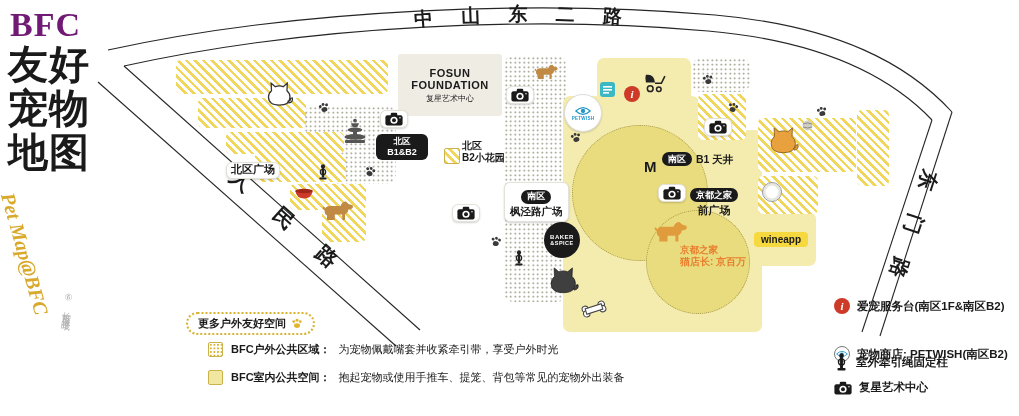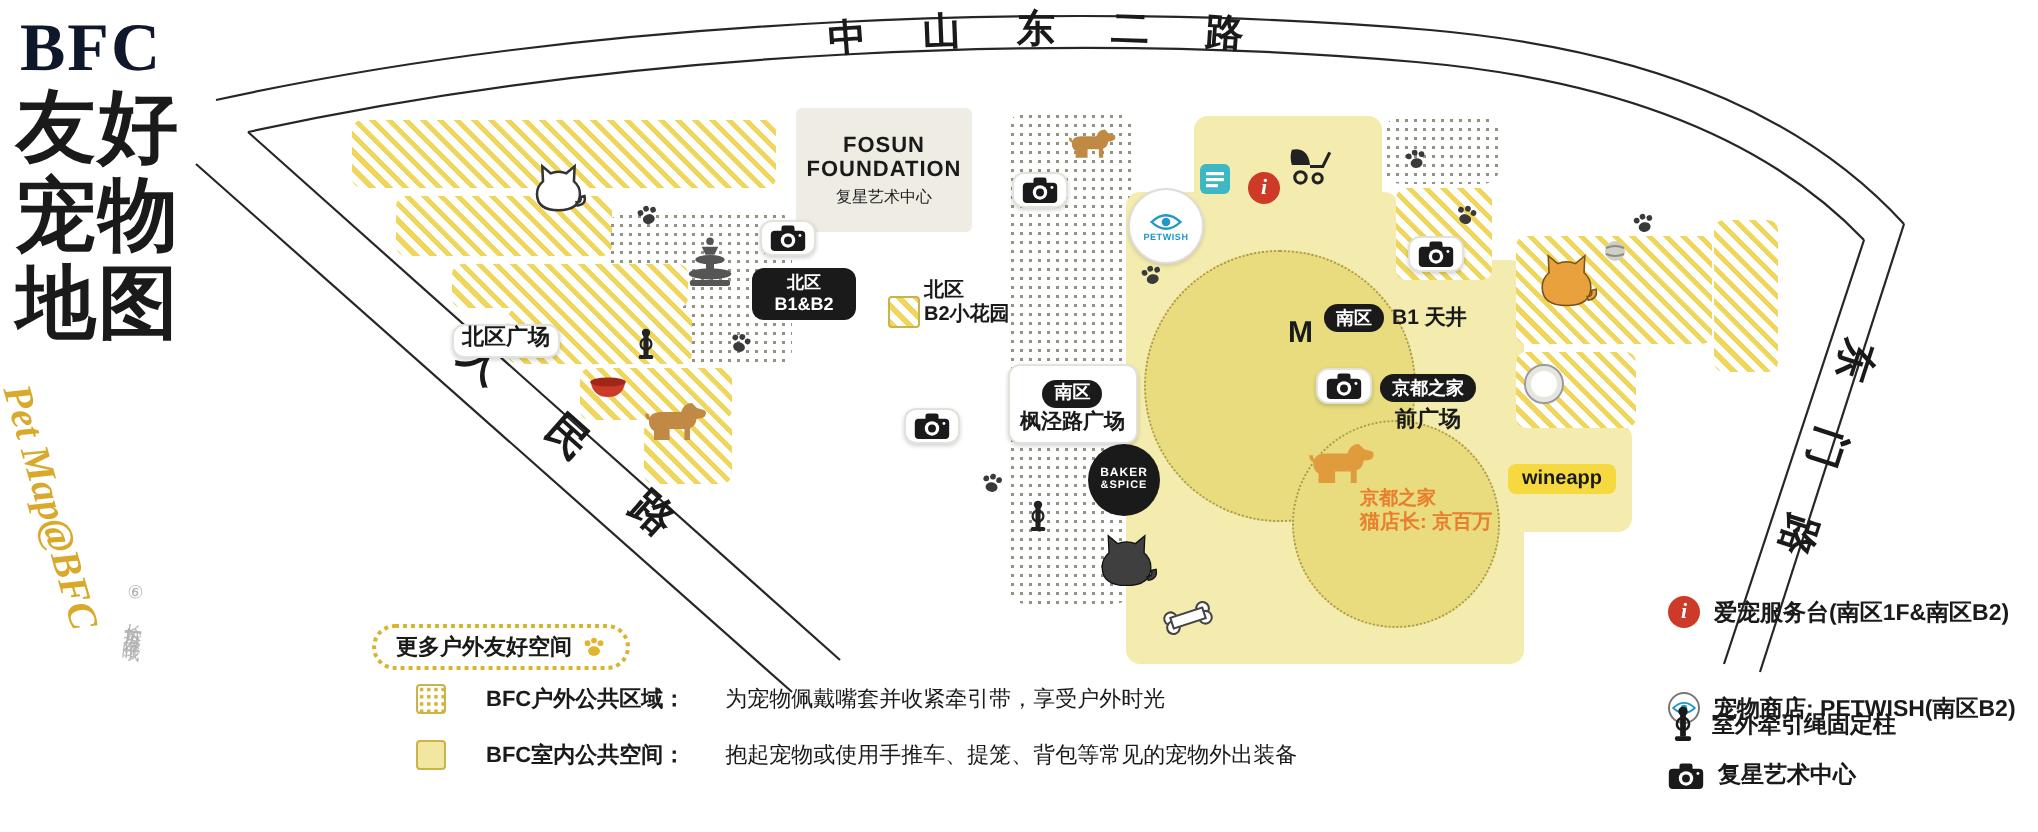--- a/index.html
+++ b/index.html
@@ -12,29 +12,29 @@
   .pale{background:#F4ECAE;border-radius:7px;}
   .zone-circle{border-radius:50%;background:#E9DC7E;border:1.5px dotted #a89a4e;box-sizing:border-box;}
   
   .bubble{background:#fff;border:1px solid #e2e2da;border-radius:6px;padding:1px 4px;box-shadow:0 1px 2px rgba(0,0,0,.18);font-family:Liberation Mono, monospace;}
   .pill{background:#1a1a1a;color:#fff;border-radius:8px;font-weight:700;font-size:9px;line-height:12px;padding:1px 6px;display:inline-block;white-space:nowrap;}
   .maplabel{font-weight:700;font-size:10px;line-height:1.18;white-space:nowrap;}
   .icon{display:block;fill:currentColor;}
   .cam{display:flex;align-items:center;justify-content:center;}
   .circle-badge{border-radius:50%;display:flex;flex-direction:column;align-items:center;justify-content:center;}
   
-  .brand-logo{font-family:"Liberation Serif","DejaVu Serif",serif;font-weight:700;font-size:34px;color:#0f172a;letter-spacing:1px;text-align:right;}
+  .brand-logo{font-family:"Liberation Serif","DejaVu Serif",serif;font-weight:700;font-size:34px;color:#701a75;letter-spacing:1px;text-align:right;}
   .brand-title{font-weight:900;font-size:40px;line-height:44px;letter-spacing:1px;}
   .brand-script{font-family:"Liberation Serif","DejaVu Serif",serif;font-style:italic;font-weight:700;
                 font-size:20px;color:#D9A92C;transform:rotate(74deg);transform-origin:0 0;white-space:nowrap;}
   .save-hint{writing-mode:vertical-rl;font-size:9px;color:#b3b3b3;letter-spacing:2px;transform:rotate(6deg);}
   
   .legend-pill{display:inline-flex;align-items:center;gap:5px;border:2px dotted #D9B431;border-radius:14px;
                padding:2px 10px;font-weight:700;font-size:11px;background:#fff;white-space:nowrap;}
-  .lg-row{display:flex;align-items:center;gap:20px;font-size:11px;white-space:nowrap;padding-left:24px;}
+  .lg-row{display:flex;align-items:center;gap:8px;font-size:11px;white-space:nowrap;padding-left:24px;}
   .lg-title{font-weight:700;}
   .sw{width:13px;height:13px;border-radius:2px;flex:0 0 auto;}
   .sw-dots{border:1px solid #cbb24a;background-image:radial-gradient(circle,#D9B431 0.9px,transparent 1.1px);background-size:3.6px 3.6px;background-color:#fff;}
   .sw-solid{background:#F2E7A0;border:1px solid #C9B34B;}
   .lr-row{position:absolute;display:flex;align-items:center;gap:7px;font-weight:700;font-size:11.5px;white-space:nowrap;}
   .info-dot{width:16px;height:16px;border-radius:50%;background:#CE3A28;color:#fff;display:flex;align-items:center;justify-content:center;
             font-family:"Liberation Serif",serif;font-weight:700;font-size:11px;font-style:italic;flex:0 0 auto;}
   .eye-dot{width:16px;height:16px;border-radius:50%;background:#fff;border:1.2px solid #777;display:flex;align-items:center;justify-content:center;flex:0 0 auto;box-sizing:border-box;}
 </style>
 </head>
@@ -148,21 +148,21 @@
   <div class="abs pale" style="left:563px;top:96px;width:136px;height:236px;"></div>
   <div class="abs pale" style="left:640px;top:130px;width:122px;height:202px;"></div>
   <div class="abs pale" style="left:744px;top:212px;width:72px;height:54px;"></div>
   <div class="abs hatch" style="left:698px;top:94px;width:48px;height:46px;"></div>
   <div class="abs hatch" style="left:758px;top:118px;width:98px;height:54px;"></div>
   <div class="abs hatch" style="left:857px;top:110px;width:32px;height:76px;"></div>
   <div class="abs hatch" style="left:758px;top:176px;width:60px;height:38px;"></div>
   <div class="abs zone-circle" style="left:572px;top:125px;width:136px;height:136px;"></div>
   <div class="abs zone-circle" style="left:646px;top:210px;width:104px;height:104px;"></div>
 
-  <div class="abs" style="left:398px;top:54px;width:88px;height:62px;background:#EFECE4;border-radius:3px;display:flex;flex-direction:column;align-items:center;justify-content:center;text-align:center;">
+  <div class="abs" style="left:398px;top:54px;width:104px;height:62px;background:#EFECE4;border-radius:3px;display:flex;flex-direction:column;align-items:center;justify-content:center;text-align:center;">
     <div style="font-weight:700;font-size:11px;letter-spacing:.5px;">FOSUN</div>
     <div style="font-weight:700;font-size:11px;letter-spacing:.5px;">FOUNDATION</div>
     <div style="font-size:8px;margin-top:2px;">复星艺术中心</div>
   </div>
 
   <svg class="abs icon" style="left:264px;top:78px;color:#fff;stroke:#333;stroke-width:1.1;" width="30" height="30">
       <use href="#sym-cat"></use>
     </svg>
   <svg class="abs icon" style="left:318px;top:102px;color:#3a3a3a;transform:rotate(-15deg);" width="12" height="12">
       <use href="#sym-paw"></use>

